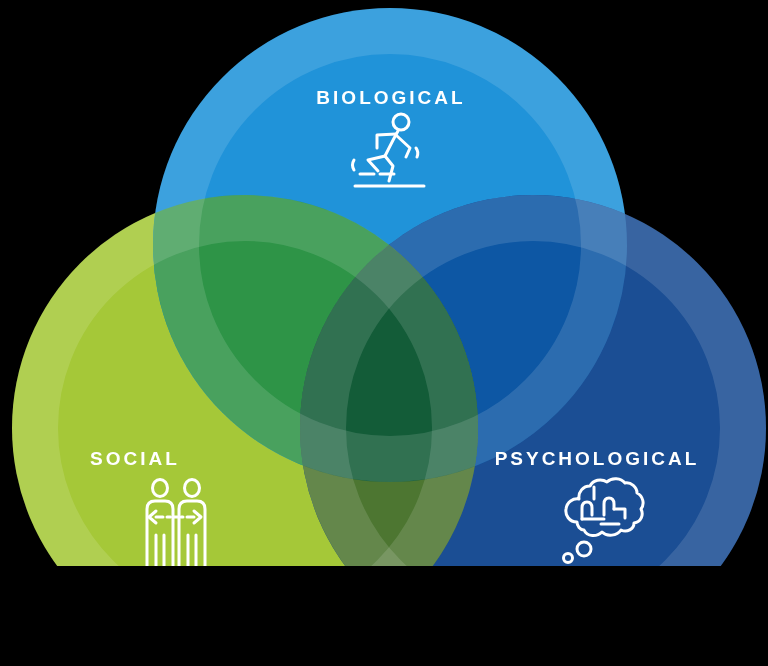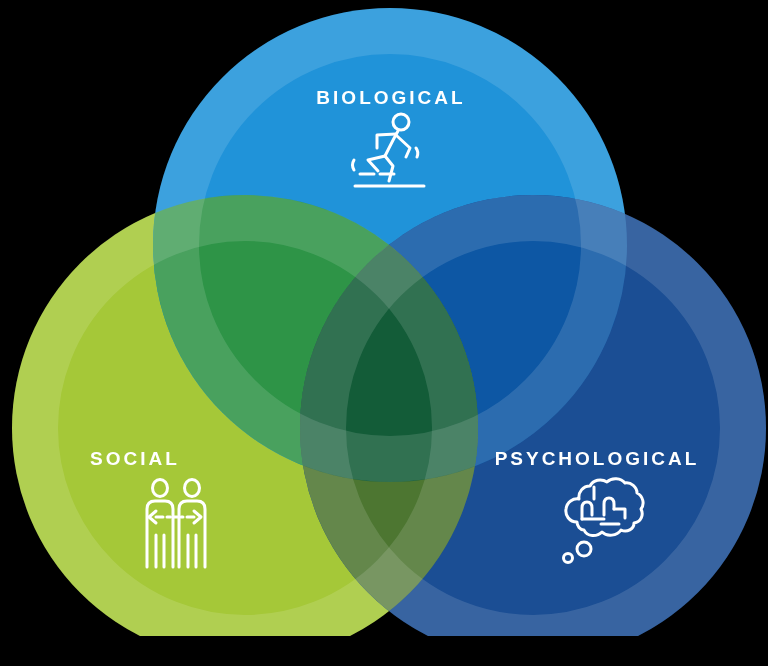--- a/index.html
+++ b/index.html
@@ -1,17 +1,17 @@
 <!DOCTYPE html>
 <html><head>
 <meta charset="utf-8">
 <style>
   html,body{margin:0;padding:0;background:#000;}
   .stage{
-    position:relative;width:768px;height:636px;overflow:hidden;
+    position:relative;width:768px;height:566px;overflow:hidden;
     background:#000;
     font-family:"Liberation Sans",sans-serif;
   }
   svg{display:block;}
   .venn-label{
     font-family:"Liberation Sans","DejaVu Sans",sans-serif;
     font-weight:bold;
     font-size:19px;
     letter-spacing:3px;
     fill:#ffffff;

